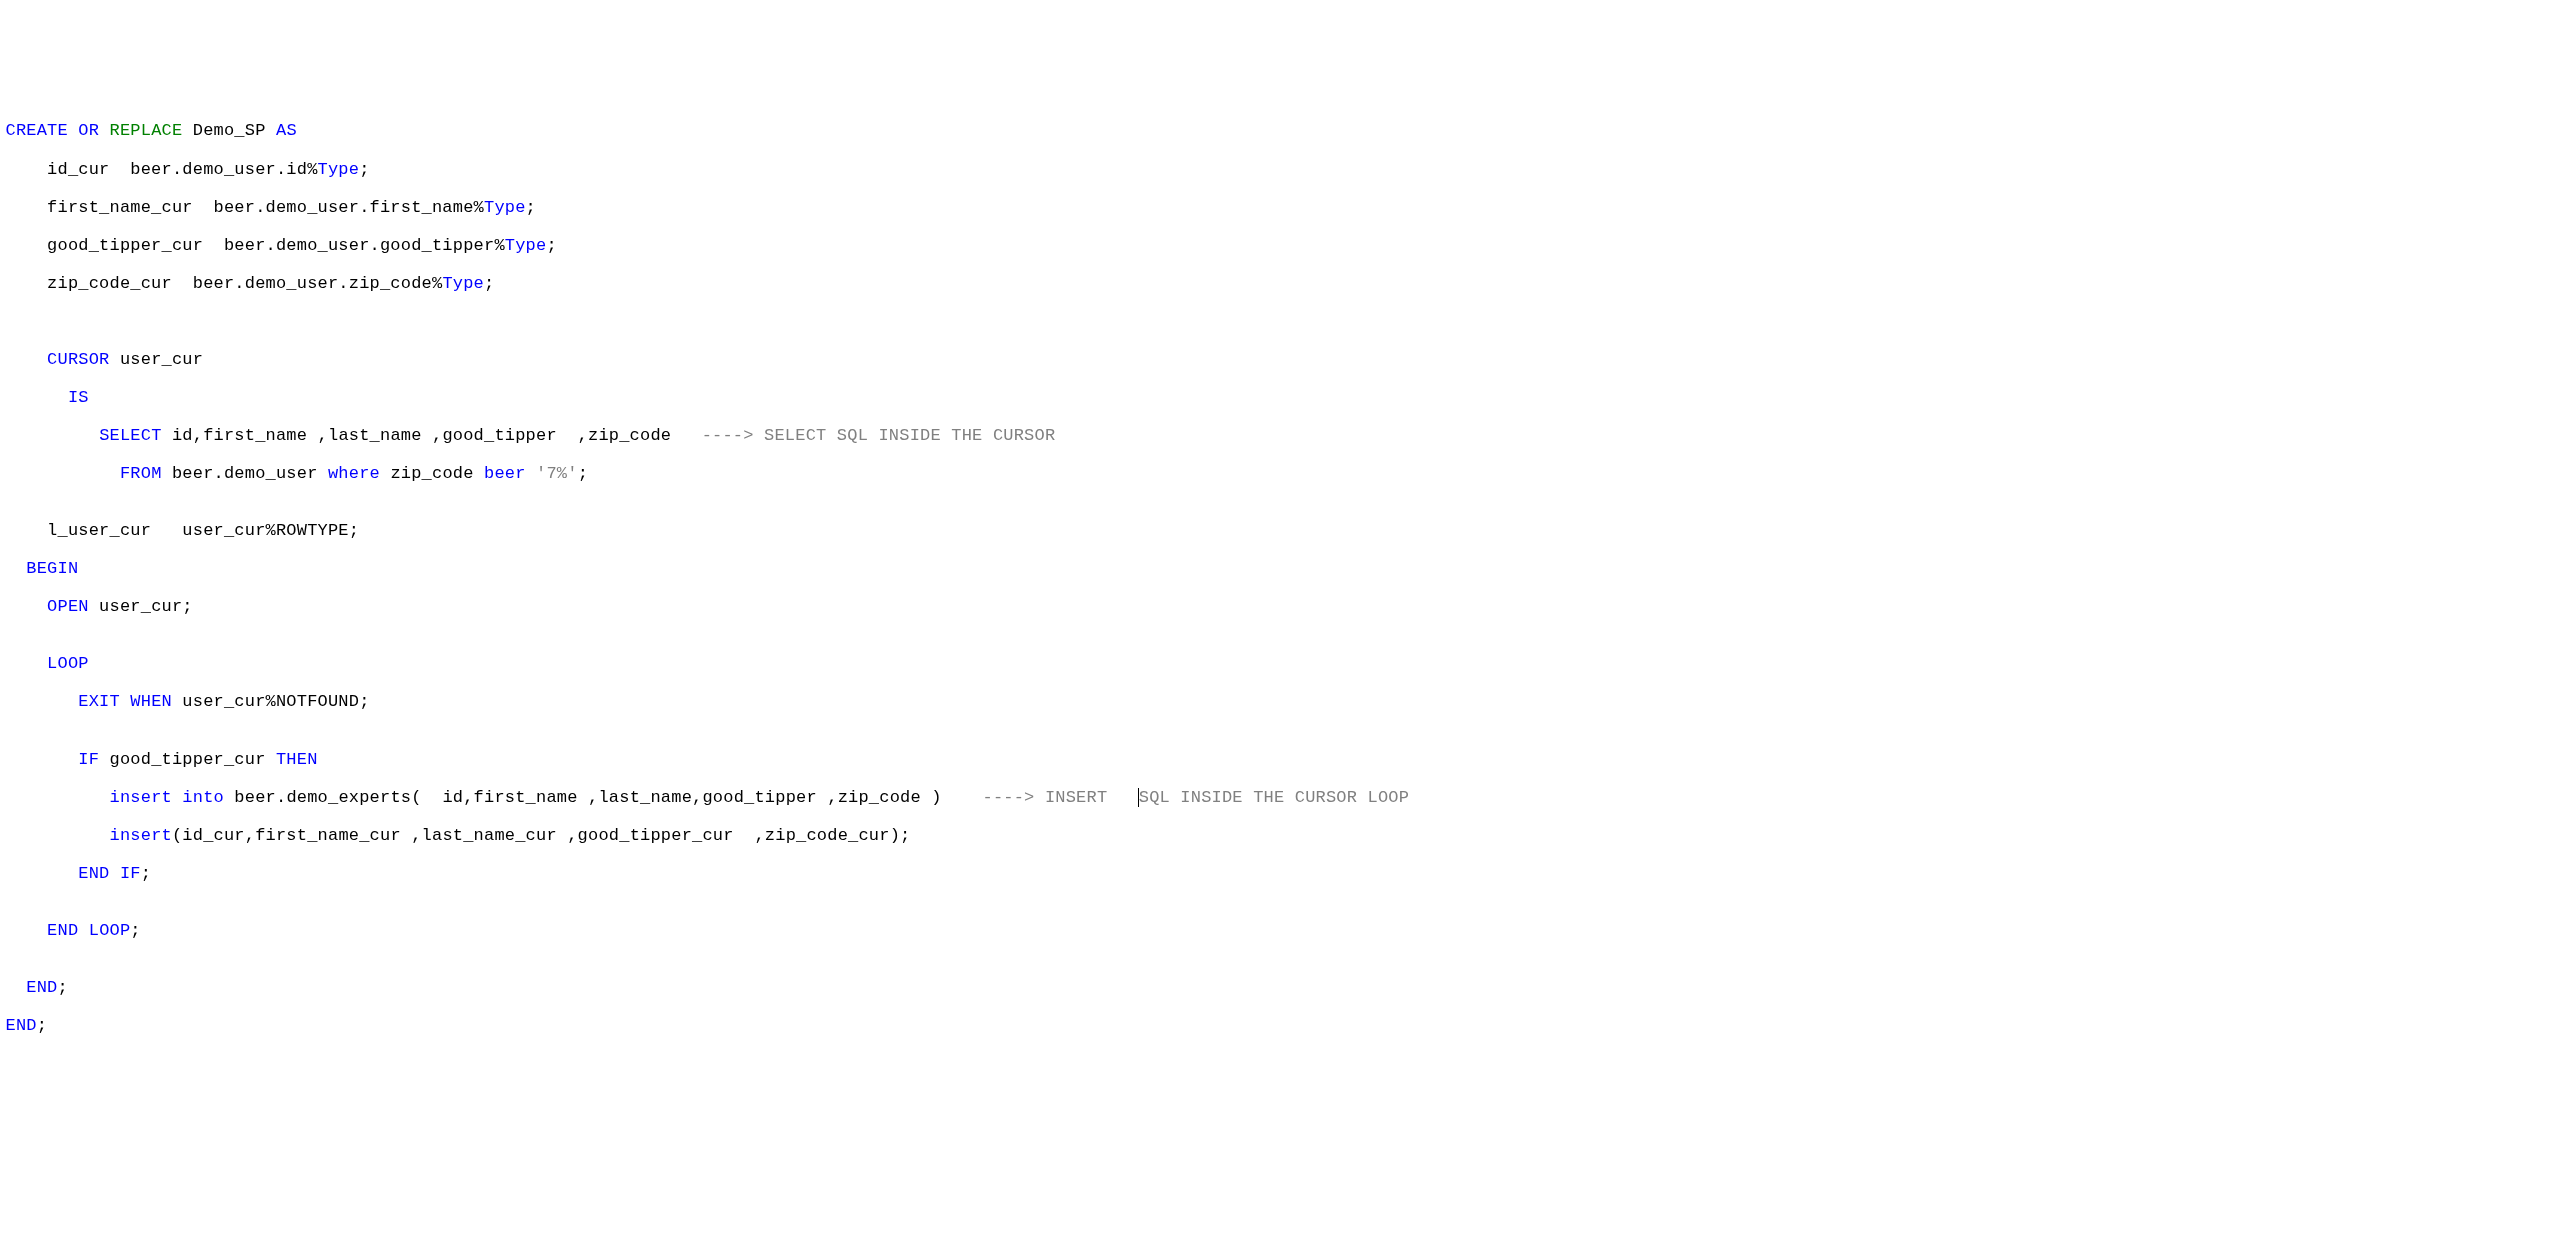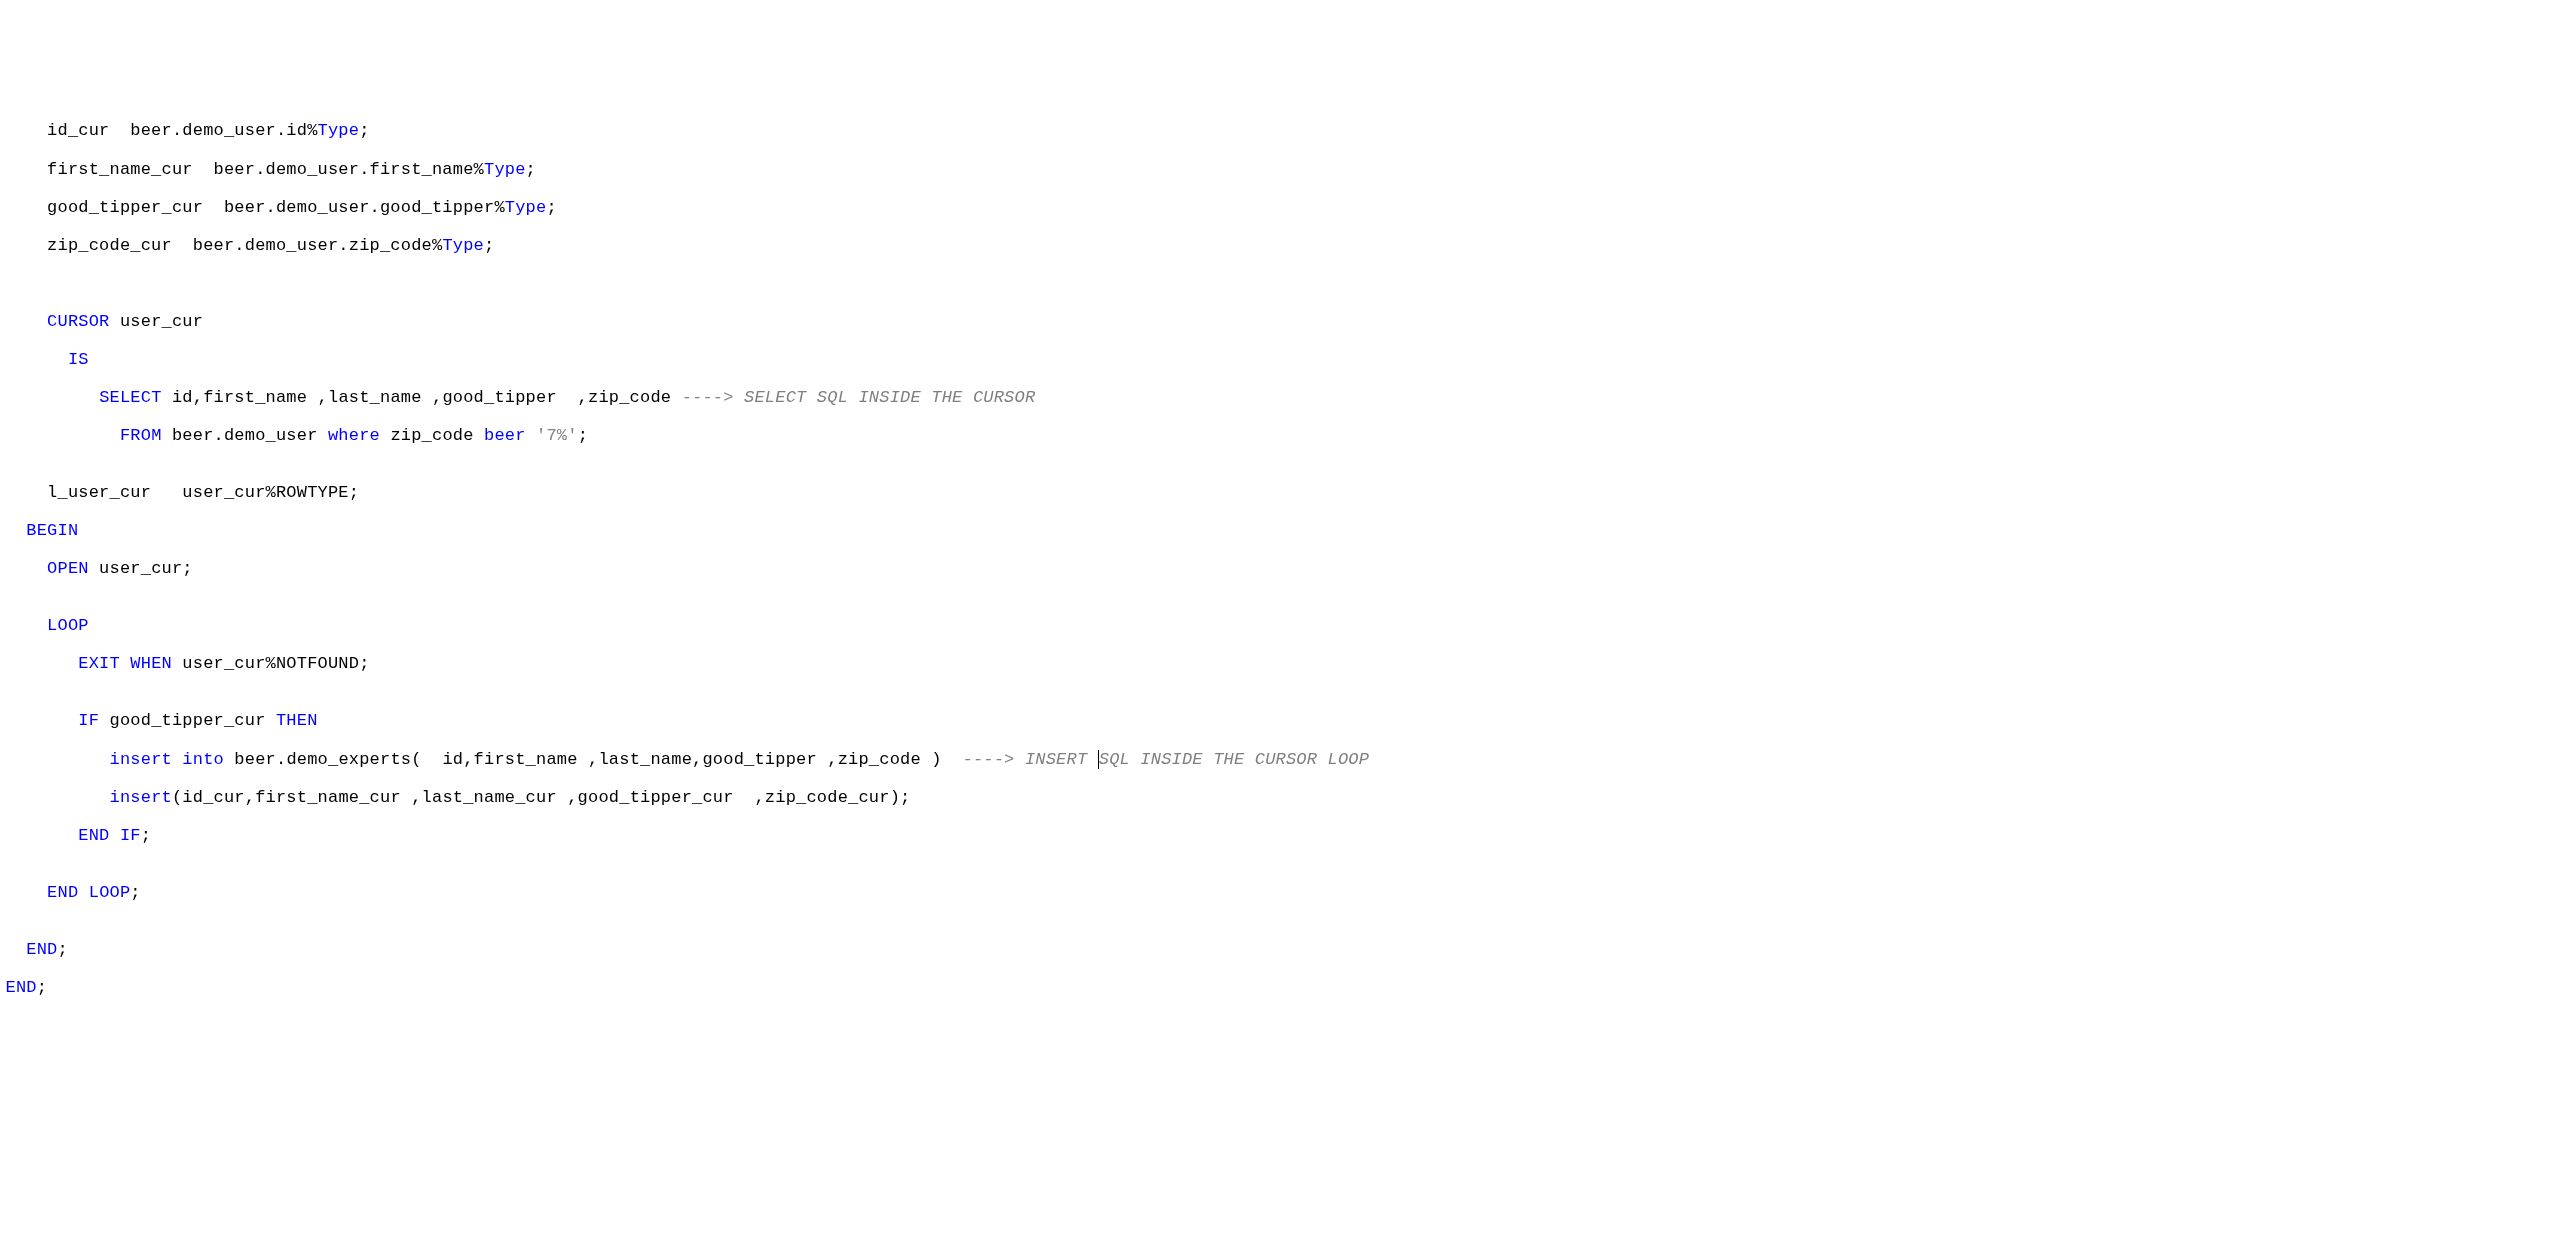--- a/index.html
+++ b/index.html
@@ -21,39 +21,40 @@
       padding: 7.3px 0 0 5.5px;
     }
     .kw-blue {
       color: #0000FF;
     }
     .kw-green {
       color: #008000;
     }
     .comment {
       color: #808080;
-      font-style: italic;
+      margin-left: 20px;
     }
     .str {
       color: #808080;
     }
     .plain {
       color: #000000;
     }
     .caret {
       border-left: 0.9px solid #000;
     }
   </style>
 </head>
 <body>
 
 
 
 <div class="code-container">
 <div><span class="plain"></span></div>
+<div><span class="kw-blue">CREATE</span><span class="plain"> </span><span class="kw-blue">OR</span><span class="plain"> </span><span class="kw-green">REPLACE</span><span class="plain"> Demo_SP </span><span class="kw-blue">AS</span></div>
 <div><span class="plain">    id_cur  beer.demo_user.id%</span><span class="kw-blue">Type</span><span class="plain">;</span></div>
 <div><span class="plain">    first_name_cur  beer.demo_user.first_name%</span><span class="kw-blue">Type</span><span class="plain">;</span></div>
 <div><span class="plain">    good_tipper_cur  beer.demo_user.good_tipper%</span><span class="kw-blue">Type</span><span class="plain">;</span></div>
 <div><span class="plain">    zip_code_cur  beer.demo_user.zip_code%</span><span class="kw-blue">Type</span><span class="plain">;</span></div>
 <div><span class="plain"></span></div>
 <div><span class="plain"></span></div>
 <div><span class="plain">    </span><span class="kw-blue">CURSOR</span><span class="plain"> user_cur</span></div>
 <div><span class="plain">      </span><span class="kw-blue">IS</span></div>
 <div><span class="plain">         </span><span class="kw-blue">SELECT</span><span class="plain"> id,first_name ,last_name ,good_tipper  ,zip_code </span><span class="comment">----&gt; SELECT SQL INSIDE THE CURSOR</span></div>
 <div><span class="plain">           </span><span class="kw-blue">FROM</span><span class="plain"> beer.demo_user </span><span class="kw-blue">where</span><span class="plain"> zip_code </span><span class="kw-blue">beer</span><span class="plain"> </span><span class="str">'7%'</span><span class="plain">;</span></div>

